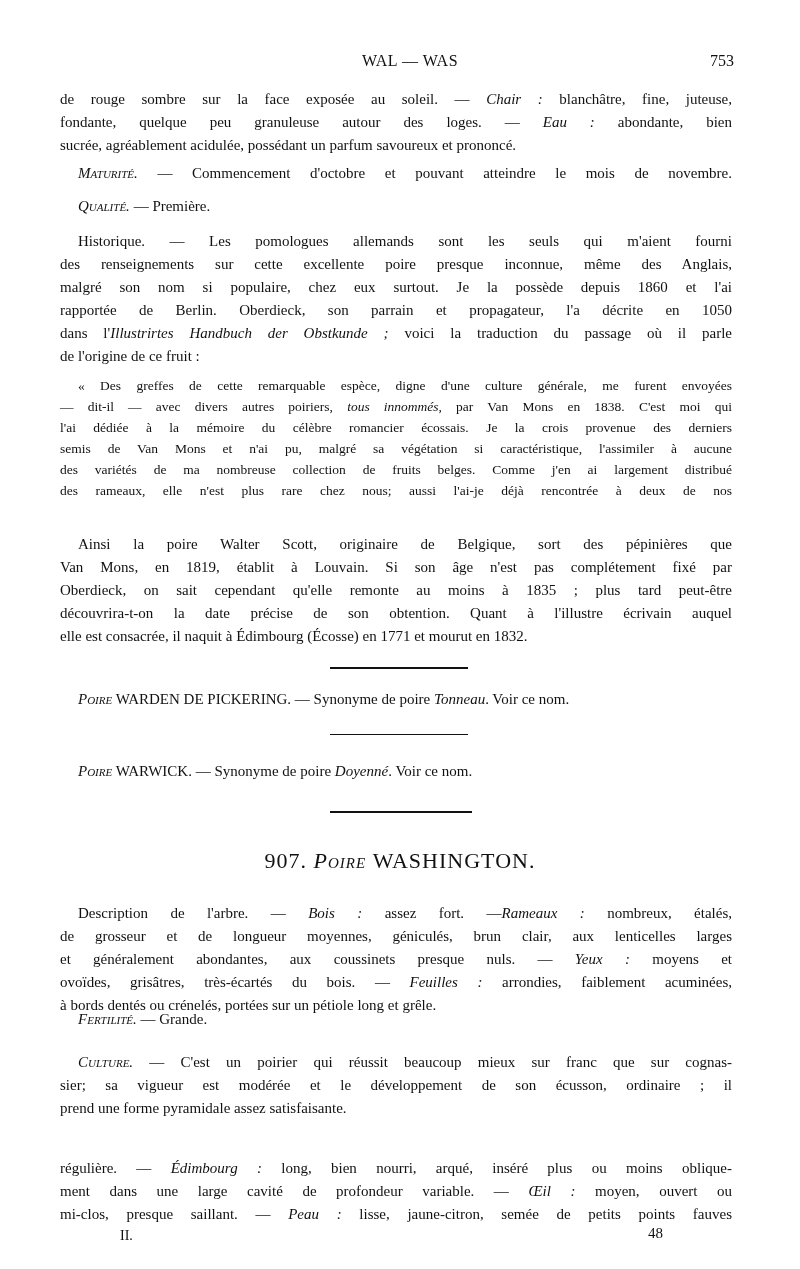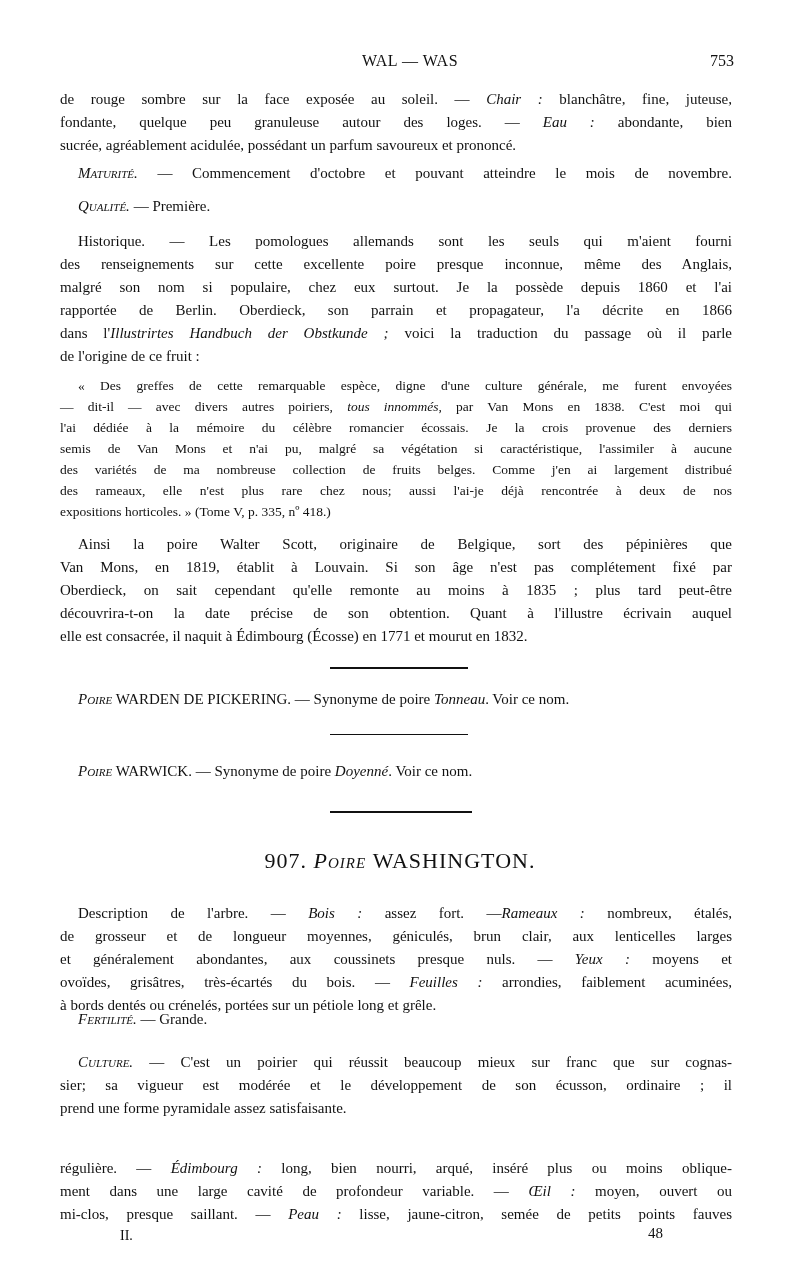--- a/index.html
+++ b/index.html
@@ -35,31 +35,30 @@
   <div class="line" style="top:88px"><span>de rouge sombre sur la face exposée au soleil. — </span><span class="i">Chair :</span><span> blanchâtre, fine, juteuse,</span></div>
   <div class="line" style="top:111px"><span>fondante, quelque peu granuleuse autour des loges. — </span><span class="i">Eau :</span><span> abondante, bien</span></div>
   <div class="line last" style="top:134px"><span>sucrée, agréablement acidulée, possédant un parfum savoureux et prononcé.</span></div>
 
   <div class="line indent" style="top:162px"><span class="sc">Maturité.</span><span> — Commencement d'octobre et pouvant atteindre le mois de novembre.</span></div>
   <div class="line indent last" style="top:195px"><span class="sc">Qualité.</span><span> — Première.</span></div>
 
   <div class="line indent" style="top:230px"><span class="b">Historique.</span><span> — Les pomologues allemands sont les seuls qui m'aient fourni</span></div>
   <div class="line" style="top:253px"><span>des renseignements sur cette excellente poire presque inconnue, même des Anglais,</span></div>
   <div class="line" style="top:276px"><span>malgré son nom si populaire, chez eux surtout. Je la possède depuis 1860 et l'ai</span></div>
-  <div class="line" style="top:299px"><span>rapportée de Berlin. Oberdieck, son parrain et propagateur, l'a décrite en 1866</span></div>
+  <div class="line" style="top:299px"><span>rapportée de Berlin. Oberdieck, son parrain et propagateur, l'a décrite en 1050</span></div>
   <div class="line" style="top:322px"><span>dans l'</span><span class="i">Illustrirtes Handbuch der Obstkunde ;</span><span> voici la traduction du passage où il parle</span></div>
   <div class="line last" style="top:345px"><span>de l'origine de ce fruit :</span></div>
 
   <div class="line indent small" style="top:375px"><span>« Des greffes de cette remarquable espèce, digne d'une culture générale, me furent envoyées</span></div>
   <div class="line small" style="top:396px"><span>— dit-il — avec divers autres poiriers, </span><span class="i">tous innommés</span><span>, par Van Mons en 1838. C'est moi qui</span></div>
   <div class="line small" style="top:417px"><span>l'ai dédiée à la mémoire du célèbre romancier écossais. Je la crois provenue des derniers</span></div>
   <div class="line small" style="top:438px"><span>semis de Van Mons et n'ai pu, malgré sa végétation si caractéristique, l'assimiler à aucune</span></div>
   <div class="line small" style="top:459px"><span>des variétés de ma nombreuse collection de fruits belges. Comme j'en ai largement distribué</span></div>
   <div class="line small" style="top:480px"><span>des rameaux, elle n'est plus rare chez nous; aussi l'ai-je déjà rencontrée à deux de nos</span></div>
-  <div class="line small last" style="top:501px"><span>expositions horticoles. » (Tome V, p. 335, nº 418.)</span></div>
 
   <div class="line indent" style="top:533px"><span>Ainsi la poire Walter Scott, originaire de Belgique, sort des pépinières que</span></div>
   <div class="line" style="top:556px"><span>Van Mons, en 1819, établit à Louvain. Si son âge n'est pas complétement fixé par</span></div>
   <div class="line" style="top:579px"><span>Oberdieck, on sait cependant qu'elle remonte au moins à 1835 ; plus tard peut-être</span></div>
   <div class="line" style="top:602px"><span>découvrira-t-on la date précise de son obtention. Quant à l'illustre écrivain auquel</span></div>
   <div class="line last" style="top:625px"><span>elle est consacrée, il naquit à Édimbourg (Écosse) en 1771 et mourut en 1832.</span></div>
 
   <div class="rule" style="top:667px; left:330px; width:138px;"></div>
 
   <div class="line indent last" style="top:688px"><span class="sc">Poire</span><span> WARDEN DE PICKERING.</span><span> — Synonyme de poire </span><span class="i">Tonneau</span><span>. Voir ce nom.</span></div>

